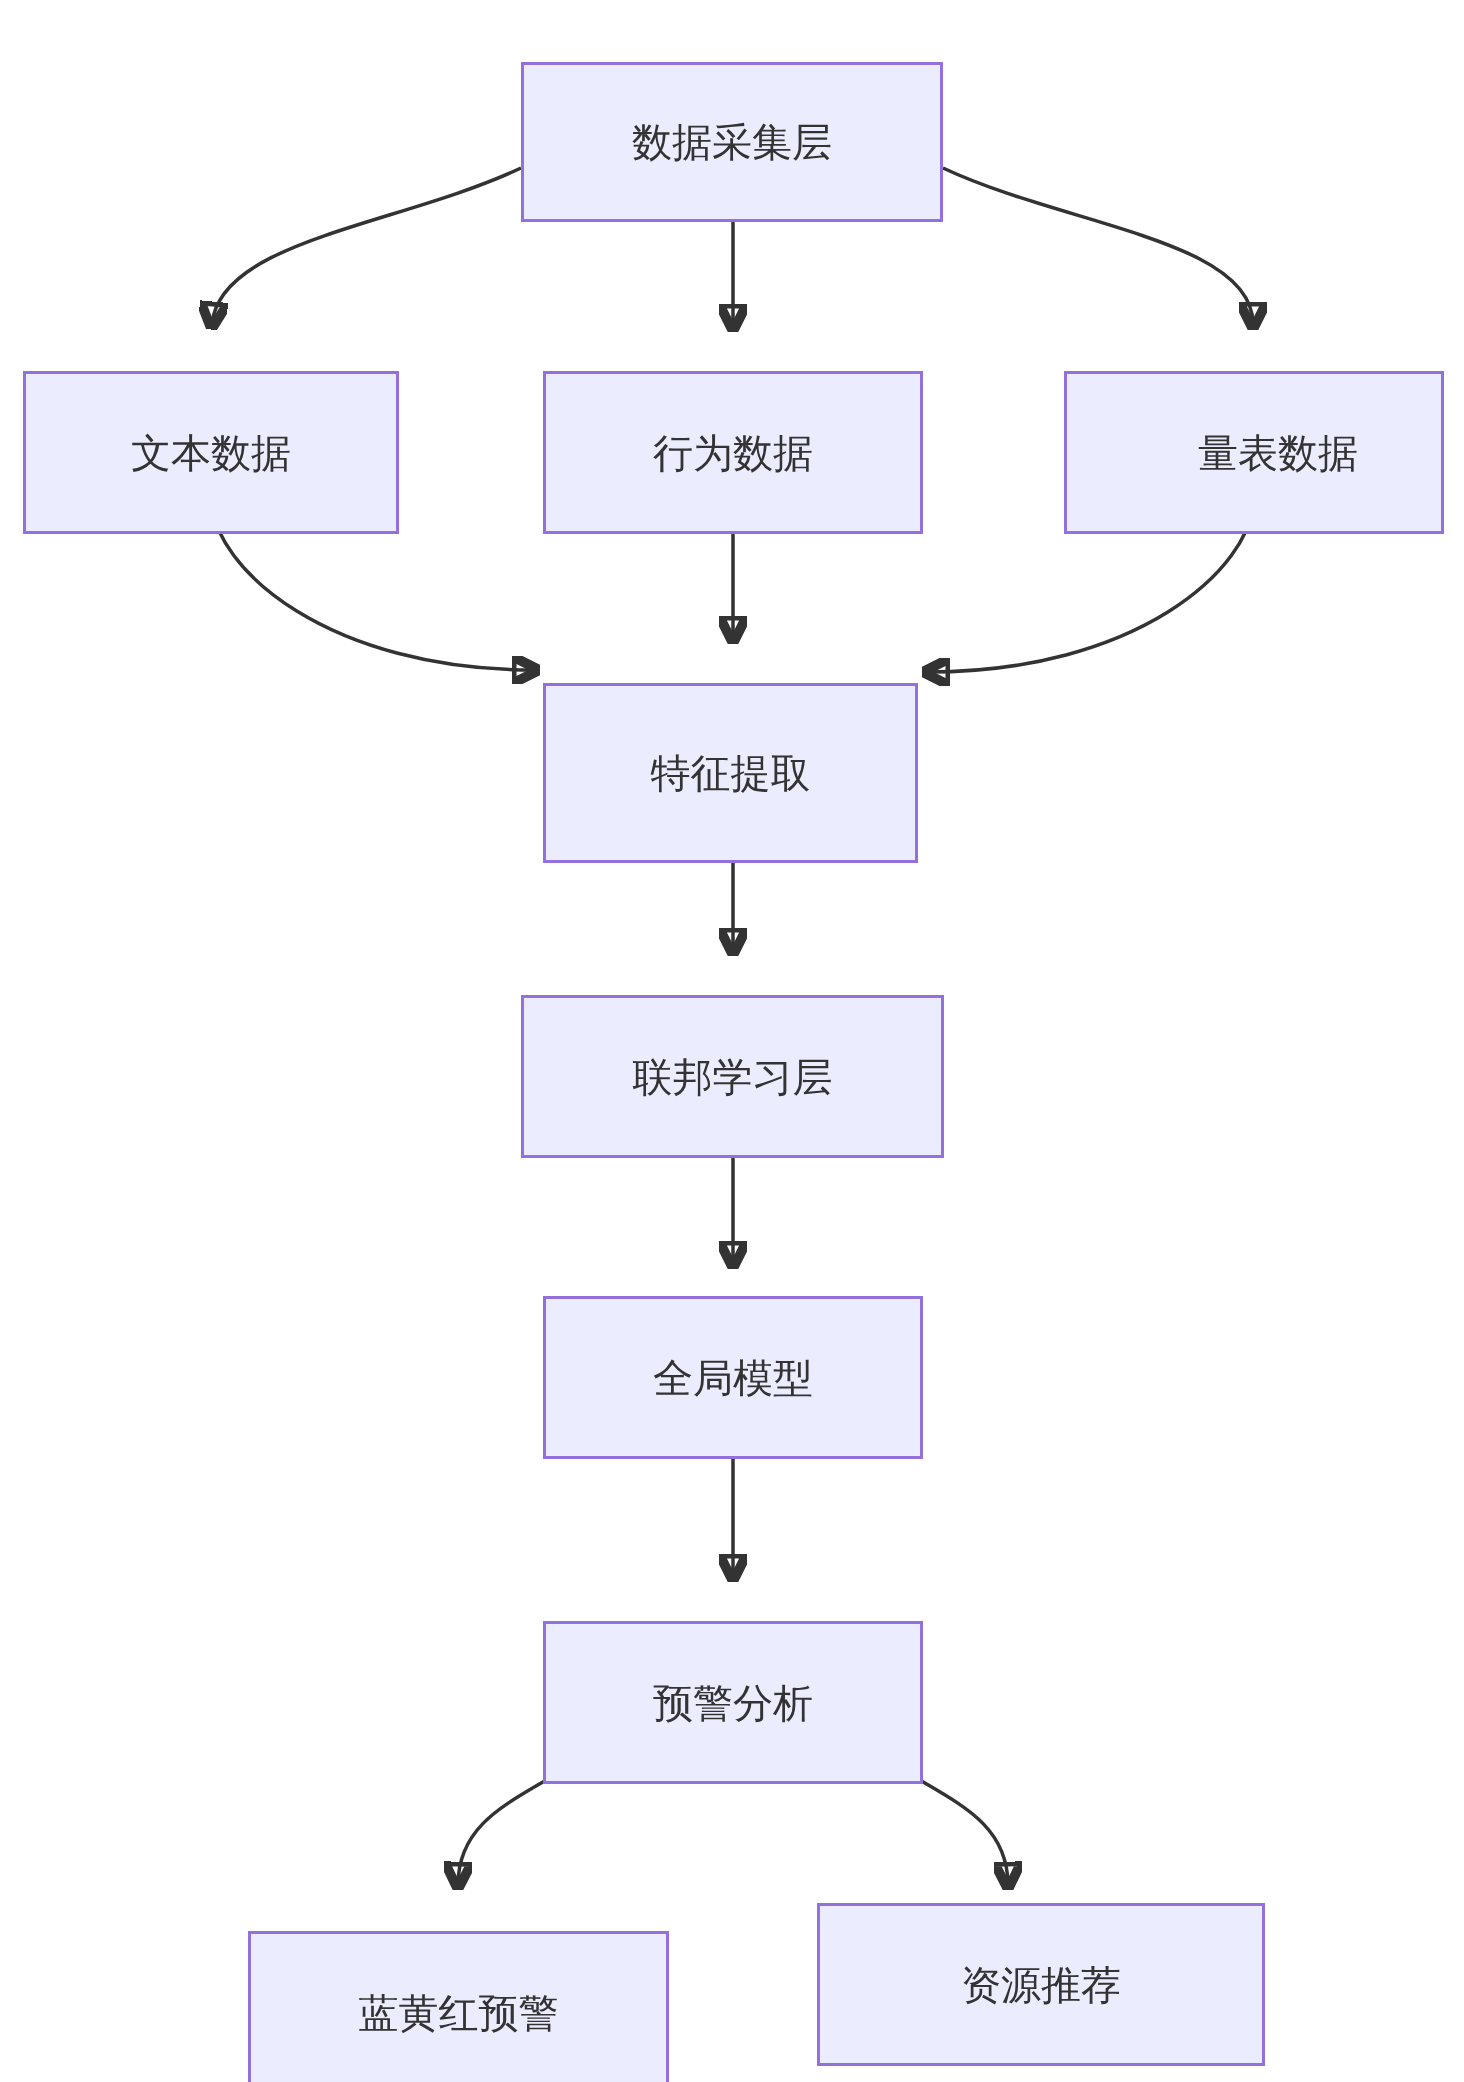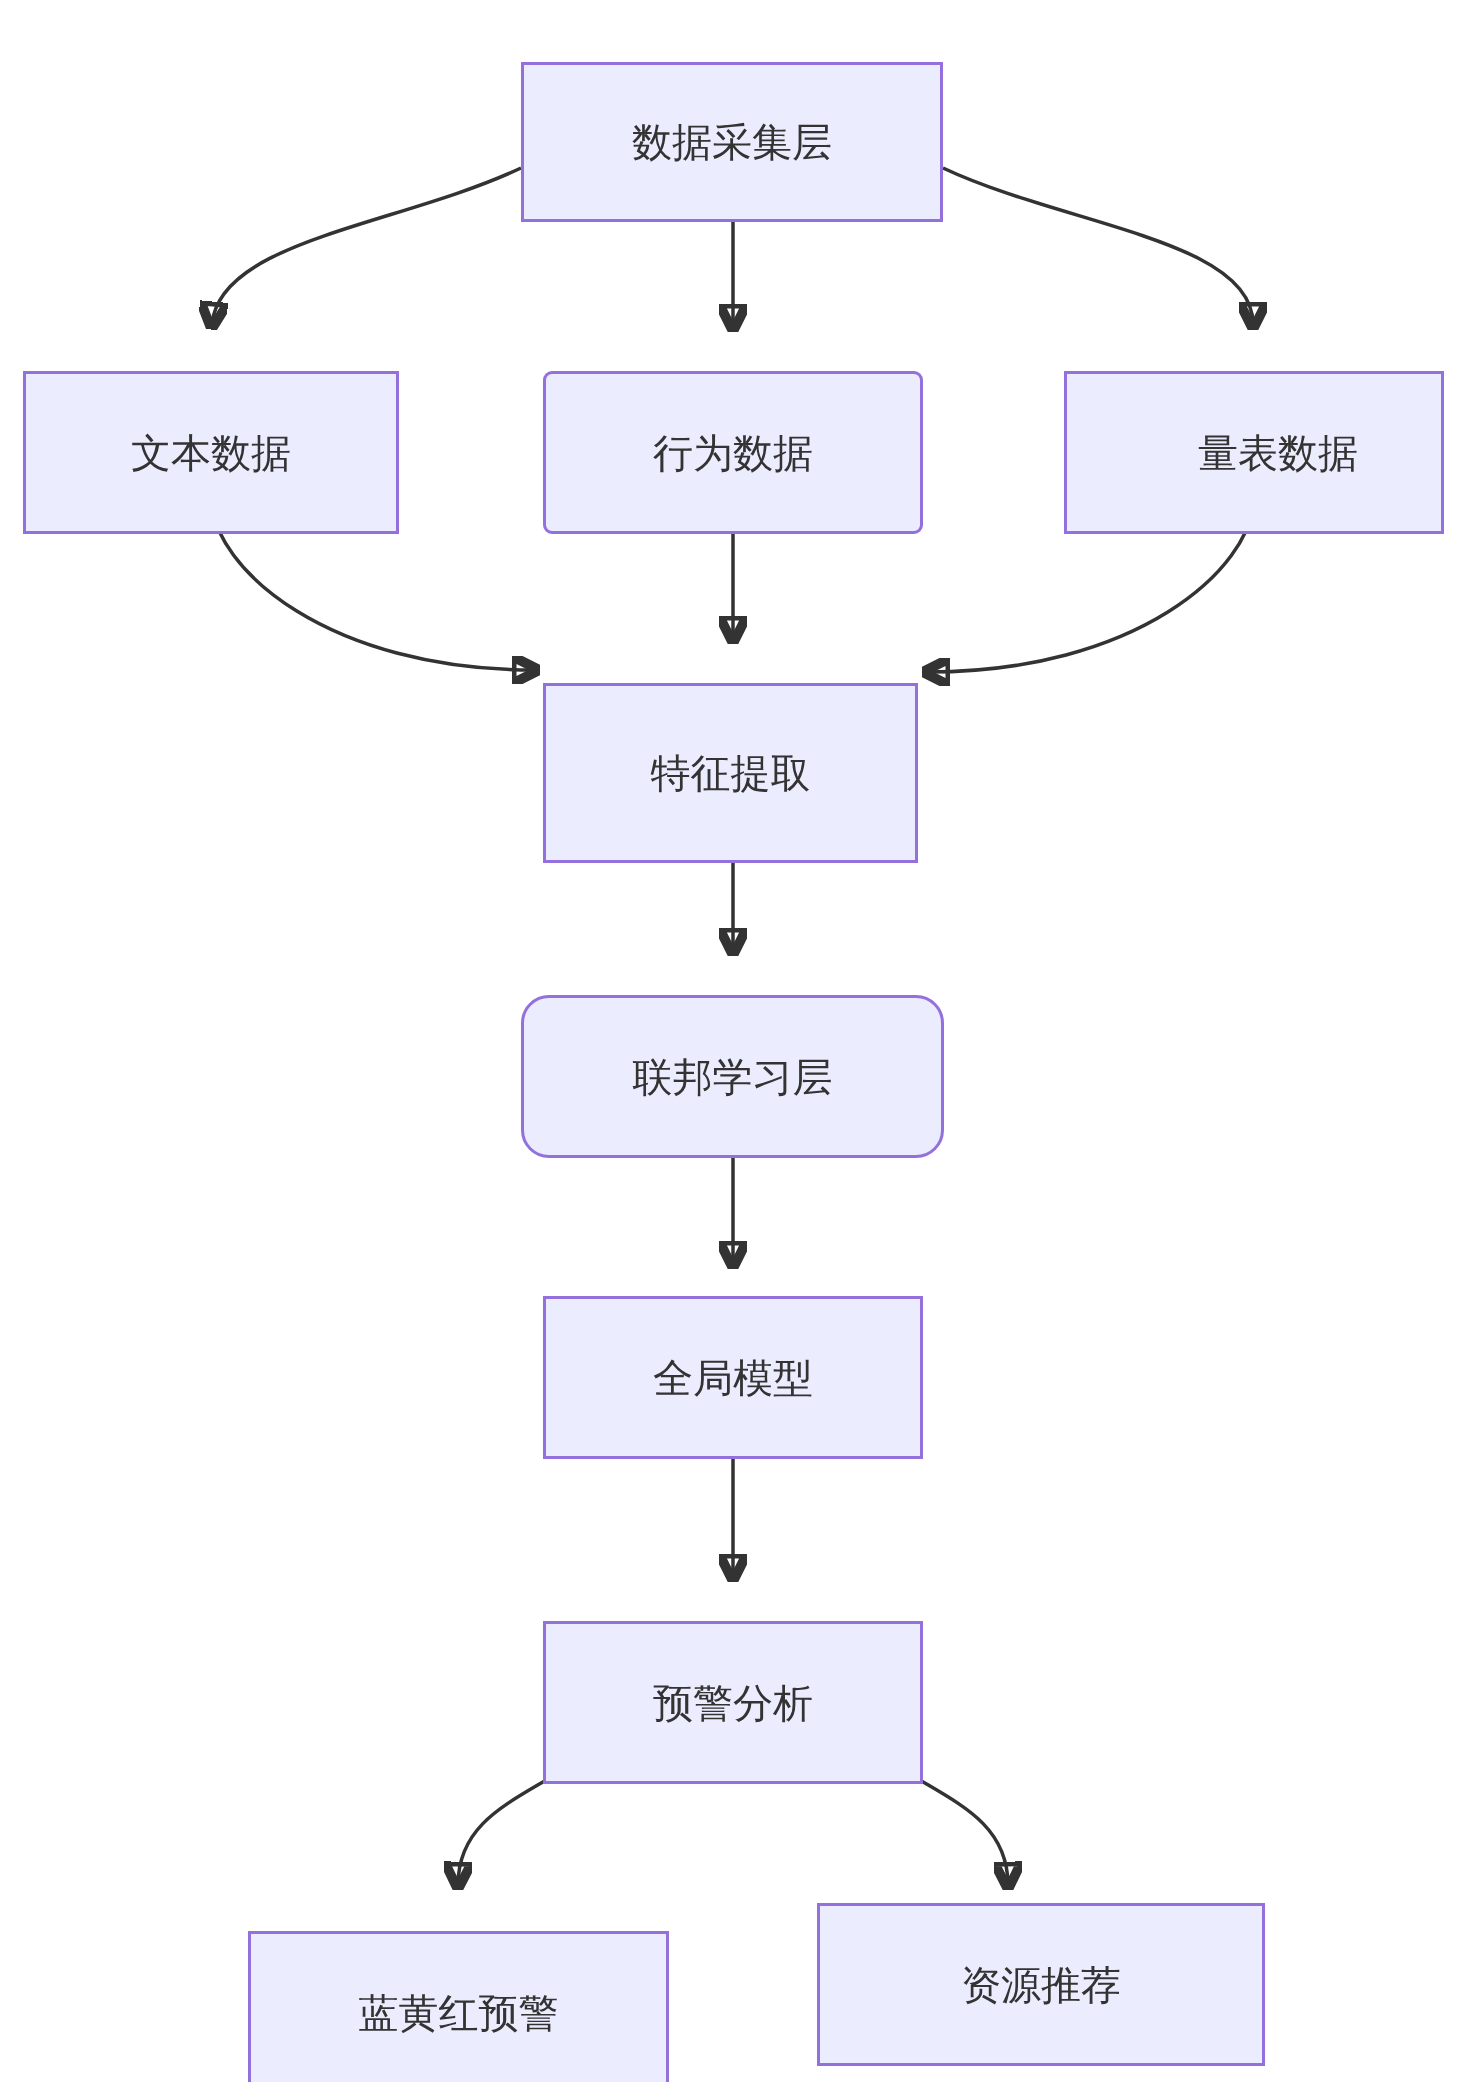--- a/index.html
+++ b/index.html
@@ -70,33 +70,33 @@
   </svg>
 
   <div class="node" style="left:521px; top:26px; width:422px; height:160px;">
     <span class="label">数据采集层</span>
   </div>
 
   <div class="node" style="left:23px; top:335px; width:376px; height:163px;">
     <span class="label">文本数据</span>
   </div>
 
-  <div class="node" style="left:543px; top:335px; width:380px; height:163px;border-radius:9px;">
+  <div class="node" style="left:543px; top:335px; width:380px; height:163px;">
     <span class="label">行为数据</span>
   </div>
 
   <div class="node" style="left:1064px; top:335px; width:380px; height:163px;padding-left:48px;">
     <span class="label">量表数据</span>
   </div>
 
   <div class="node" style="left:543px; top:647px; width:375px; height:180px;">
     <span class="label">特征提取</span>
   </div>
 
-  <div class="node" style="left:521px; top:959px; width:423px; height:163px;border-radius:28px;">
+  <div class="node" style="left:521px; top:959px; width:423px; height:163px;">
     <span class="label">联邦学习层</span>
   </div>
 
   <div class="node" style="left:543px; top:1260px; width:380px; height:163px;">
     <span class="label">全局模型</span>
   </div>
 
   <div class="node" style="left:543px; top:1585px; width:380px; height:163px;">
     <span class="label">预警分析</span>
   </div>

